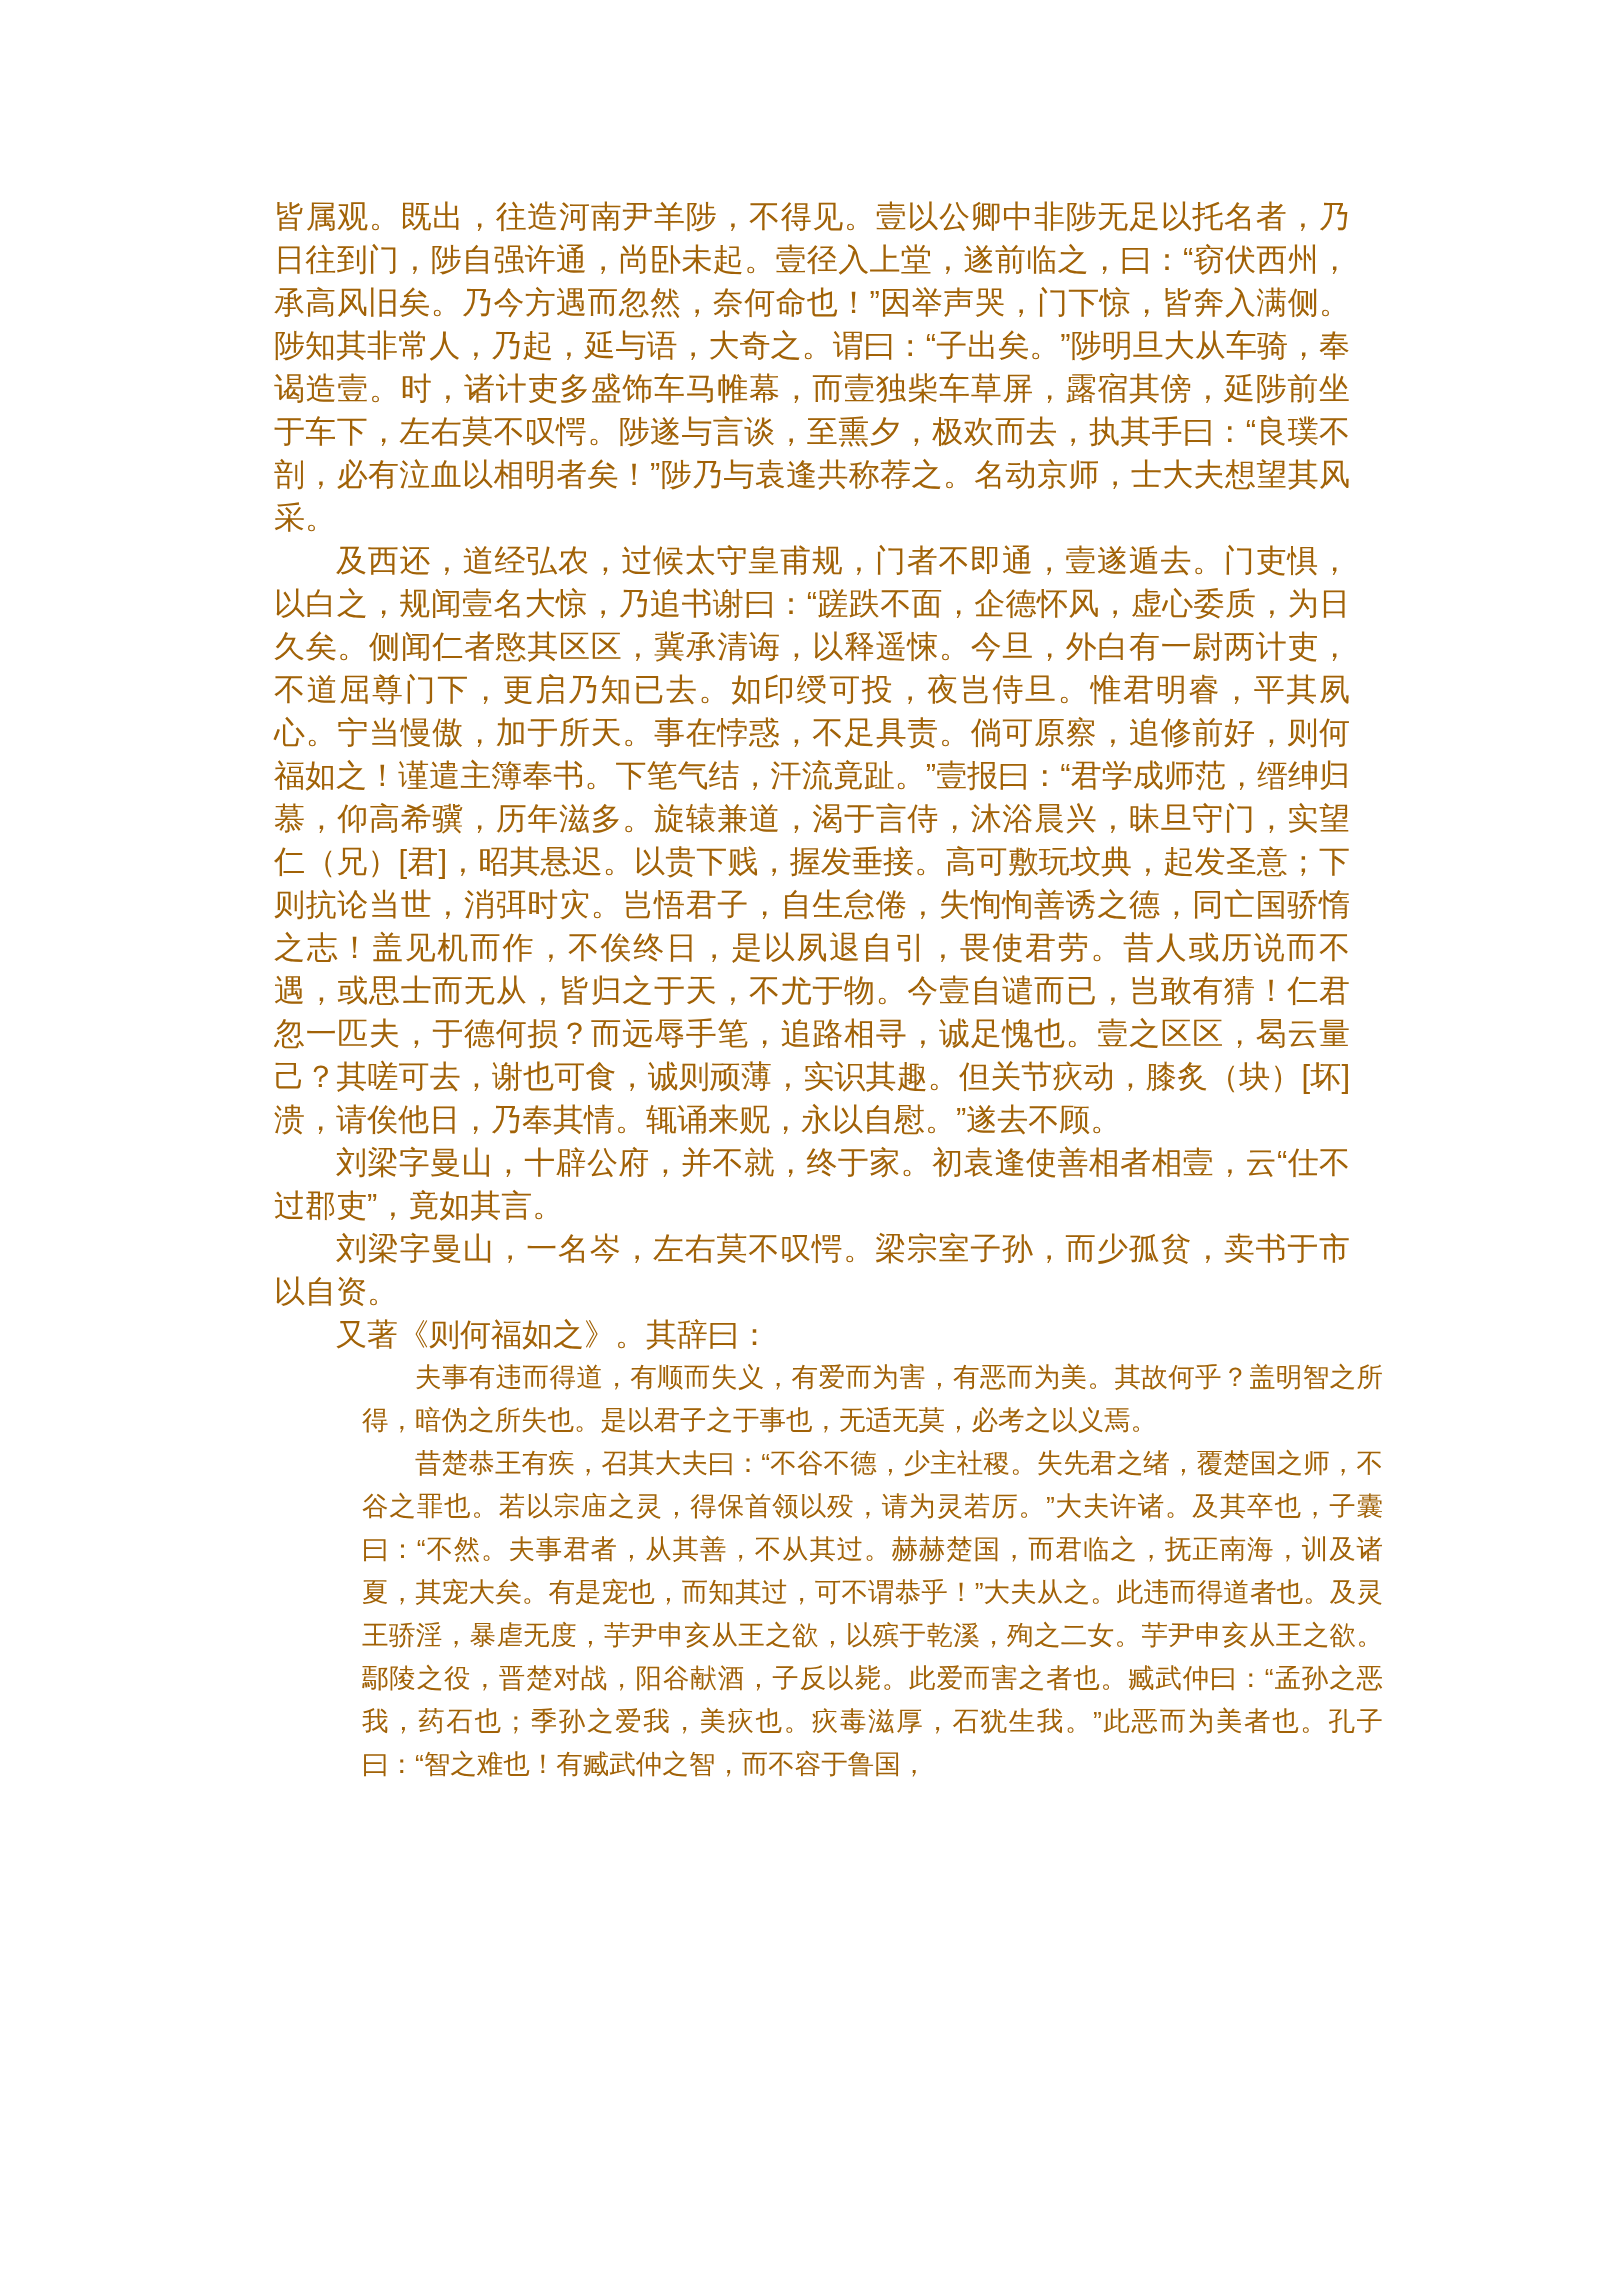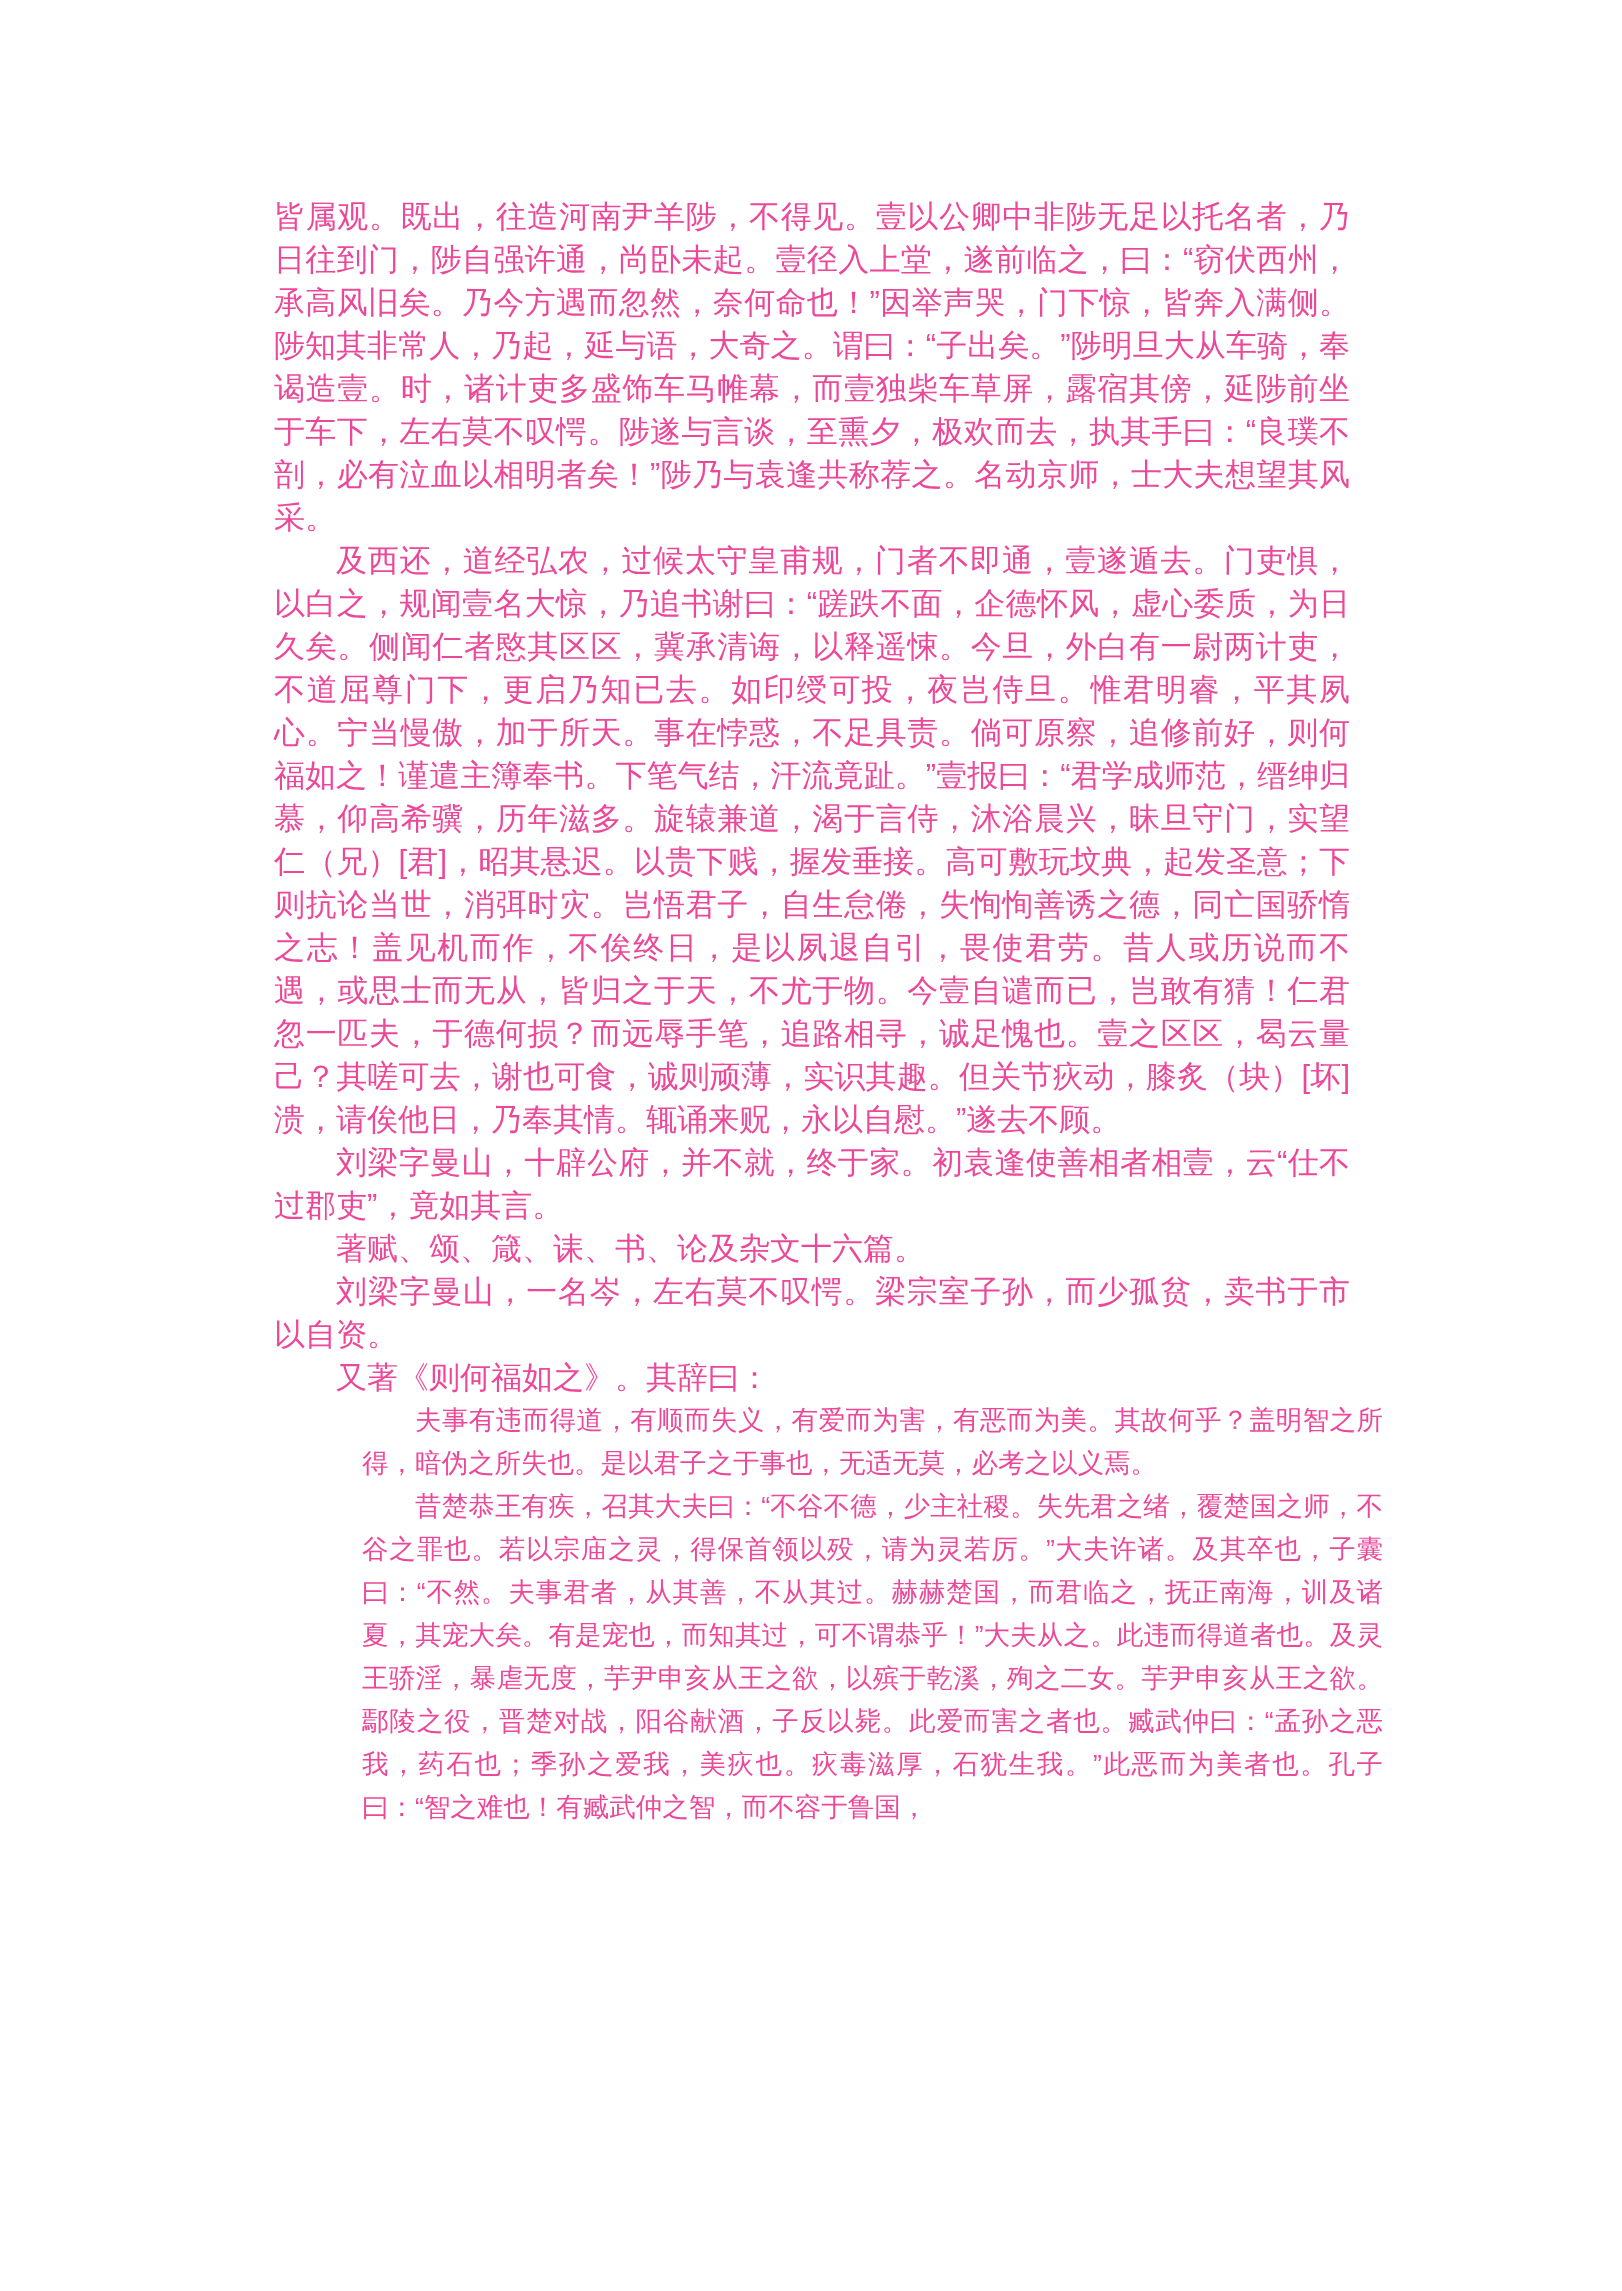--- a/index.html
+++ b/index.html
@@ -5,21 +5,21 @@
   html, body {
     margin: 0;
     padding: 0;
     background: #ffffff;
   }
   .page {
     position: relative;
     width: 1590px;
     height: 2292px;
     background: #ffffff;
-    color: #ec4899;
+    color: #a16207;
     font-family: "Liberation Sans", "DejaVu Sans", sans-serif;
     overflow: hidden;
   }
   .main-text {
     position: absolute;
     left: 274px;
     top: 195px;
     width: 1076px;
   }
   .main-text p {
@@ -45,21 +45,20 @@
   }
 </style>
 </head>
 <body>
 
 <div class="page">
   <div class="main-text">
     <p class="no-indent">皆属观。既出，往造河南尹羊陟，不得见。壹以公卿中非陟无足以托名者，乃日往到门，陟自强许通，尚卧未起。壹径入上堂，遂前临之，曰：“窃伏西州，承高风旧矣。乃今方遇而忽然，奈何命也！”因举声哭，门下惊，皆奔入满侧。陟知其非常人，乃起，延与语，大奇之。谓曰：“子出矣。”陟明旦大从车骑，奉谒造壹。时，诸计吏多盛饰车马帷幕，而壹独柴车草屏，露宿其傍，延陟前坐于车下，左右莫不叹愕。陟遂与言谈，至熏夕，极欢而去，执其手曰：“良璞不剖，必有泣血以相明者矣！”陟乃与袁逢共称荐之。名动京师，士大夫想望其风采。</p>
     <p>及西还，道经弘农，过候太守皇甫规，门者不即通，壹遂遁去。门吏惧，以白之，规闻壹名大惊，乃追书谢曰：“蹉跌不面，企德怀风，虚心委质，为日久矣。侧闻仁者愍其区区，冀承清诲，以释遥悚。今旦，外白有一尉两计吏，不道屈尊门下，更启乃知已去。如印绶可投，夜岂侍旦。惟君明睿，平其夙心。宁当慢傲，加于所天。事在悖惑，不足具责。倘可原察，追修前好，则何福如之！谨遣主簿奉书。下笔气结，汗流竟趾。”壹报曰：“君学成师范，缙绅归慕，仰高希骥，历年滋多。旋辕兼道，渴于言侍，沐浴晨兴，昧旦守门，实望仁（兄）[君]，昭其悬迟。以贵下贱，握发垂接。高可敷玩坟典，起发圣意；下则抗论当世，消弭时灾。岂悟君子，自生怠倦，失恂恂善诱之德，同亡国骄惰之志！盖见机而作，不俟终日，是以夙退自引，畏使君劳。昔人或历说而不遇，或思士而无从，皆归之于天，不尤于物。今壹自谴而已，岂敢有猜！仁君忽一匹夫，于德何损？而远辱手笔，追路相寻，诚足愧也。壹之区区，曷云量己？其嗟可去，谢也可食，诚则顽薄，实识其趣。但关节疢动，膝炙（块）[坏]溃，请俟他日，乃奉其情。辄诵来贶，永以自慰。”遂去不顾。</p>
     <p>刘梁字曼山，十辟公府，并不就，终于家。初袁逢使善相者相壹，云“仕不过郡吏”，竟如其言。</p>
-    <p>著赋、颂、箴、诔、书、论及杂文十六篇。</p>
     <p>刘梁字曼山，一名岑，左右莫不叹愕。梁宗室子孙，而少孤贫，卖书于市以自资。</p>
     <p>又著《则何福如之》。其辞曰：</p>
 
     <div class="quote-block">
       <p>夫事有违而得道，有顺而失义，有爱而为害，有恶而为美。其故何乎？盖明智之所得，暗伪之所失也。是以君子之于事也，无适无莫，必考之以义焉。</p>
       <p>昔楚恭王有疾，召其大夫曰：“不谷不德，少主社稷。失先君之绪，覆楚国之师，不谷之罪也。若以宗庙之灵，得保首领以殁，请为灵若厉。”大夫许诸。及其卒也，子囊曰：“不然。夫事君者，从其善，不从其过。赫赫楚国，而君临之，抚正南海，训及诸夏，其宠大矣。有是宠也，而知其过，可不谓恭乎！”大夫从之。此违而得道者也。及灵王骄淫，暴虐无度，芋尹申亥从王之欲，以殡于乾溪，殉之二女。芋尹申亥从王之欲。鄢陵之役，晋楚对战，阳谷献酒，子反以毙。此爱而害之者也。臧武仲曰：“孟孙之恶我，药石也；季孙之爱我，美疢也。疢毒滋厚，石犹生我。”此恶而为美者也。孔子曰：“智之难也！有臧武仲之智，而不容于鲁国，</p>
     </div>
   </div>
 </div>
 

